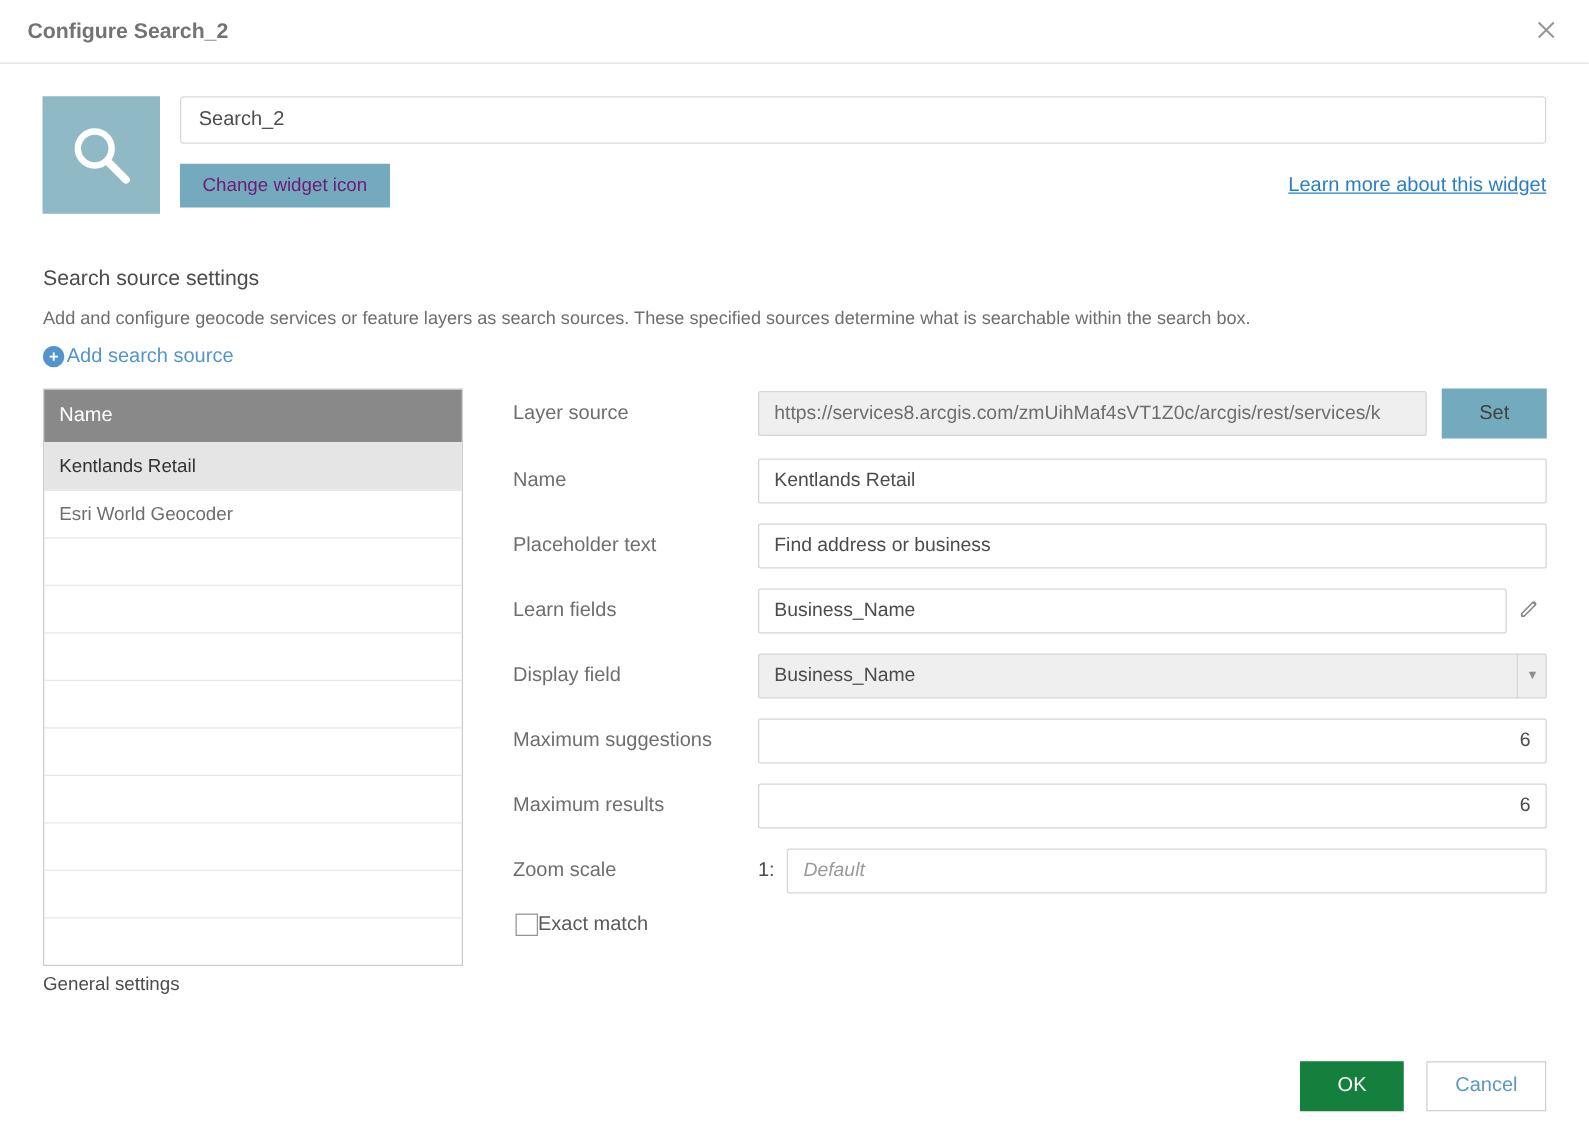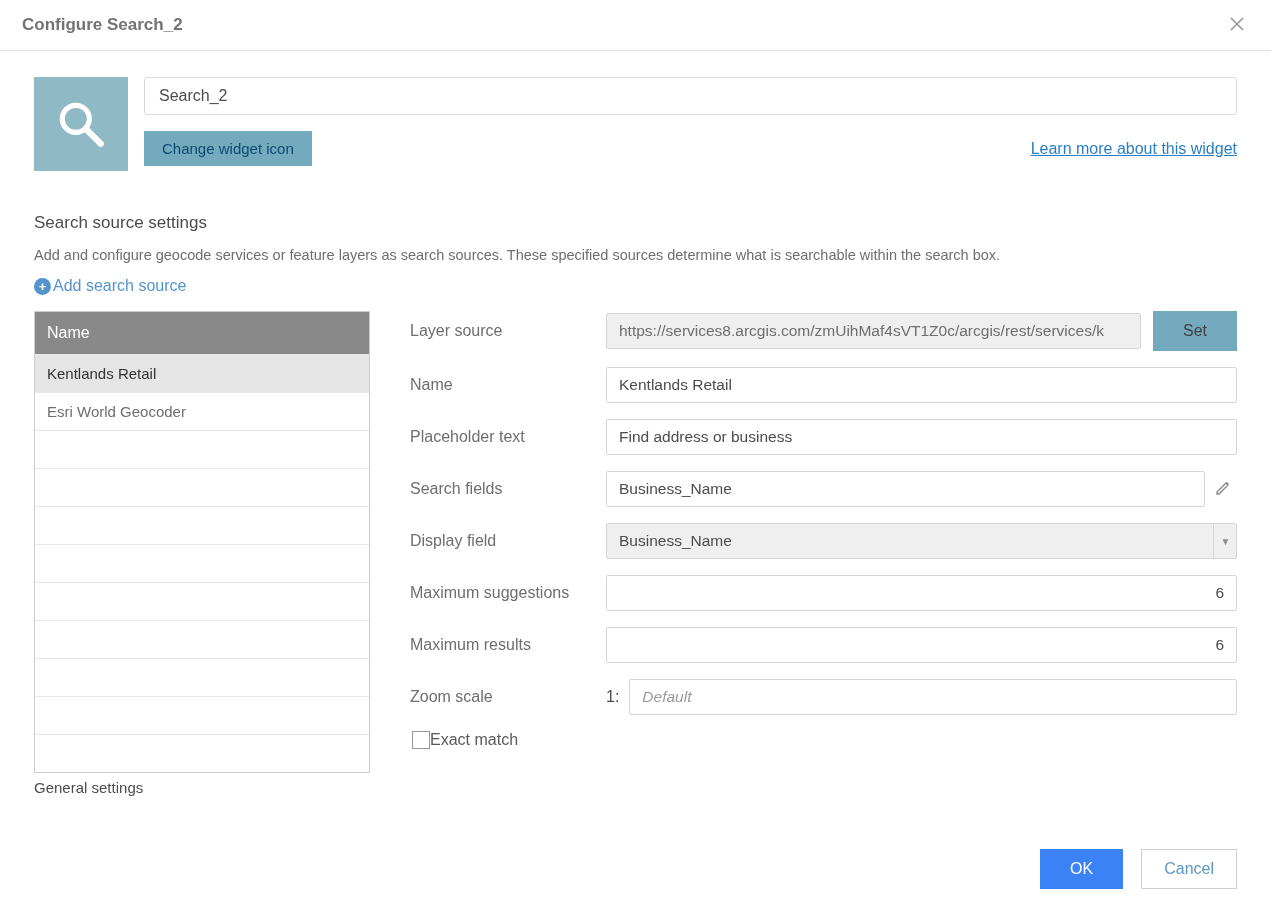--- a/index.html
+++ b/index.html
@@ -88,21 +88,21 @@
     align-items: center;
   }
   .btn {
     border: none;
     cursor: pointer;
     font-family: inherit;
     font-size: 15px;
   }
   .btn-primary {
     background: #73aabe;
-    color: #0c4a6e;
+    color: #701a75;
     padding: 9px 18px;
   }
   .link {
     color: #2a7ec4;
     text-decoration: underline;
     cursor: pointer;
     font-size: 16px;
   }
   .scroll-area {
     position: absolute;
@@ -298,21 +298,21 @@
   }
   .dialog-footer {
     border-top: 0;
     padding: 18px 34px 18px 34px;
     display: flex;
     justify-content: flex-end;
     gap: 18px;
     background: #fff;
   }
   .btn-ok {
-    background: #3b82f6;
+    background: #15803d;
     color: #fff;
     border: none;
     padding: 10px 30px;
     font-size: 16px;
     font-family: inherit;
     cursor: pointer;
   }
   .btn-cancel {
     background: #fff;
     color: #5b97c0;
@@ -424,21 +424,21 @@
           </div>
 
           <div class="form-row">
             <div class="label">Placeholder text</div>
             <div class="input-grow">
                 <input class="text-input" value="Find address or business" style="">
               </div>
           </div>
 
           <div class="form-row">
-            <div class="label">Search fields</div>
+            <div class="label">Learn fields</div>
             <div class="input-grow">
               <input class="text-input" value="Business_Name" style="">
               <span class="edit-icon">
                 <svg width="16" height="16" viewBox="0 0 16 16">
                     <path d="M2 14 L4 14 L13 5 L11 3 L2 12 Z M11.5 2.5 L13.5 4.5" stroke="#898989" stroke-width="1.4" fill="none" stroke-linejoin="round"></path>
                   </svg>
               </span>
             </div>
           </div>
 

